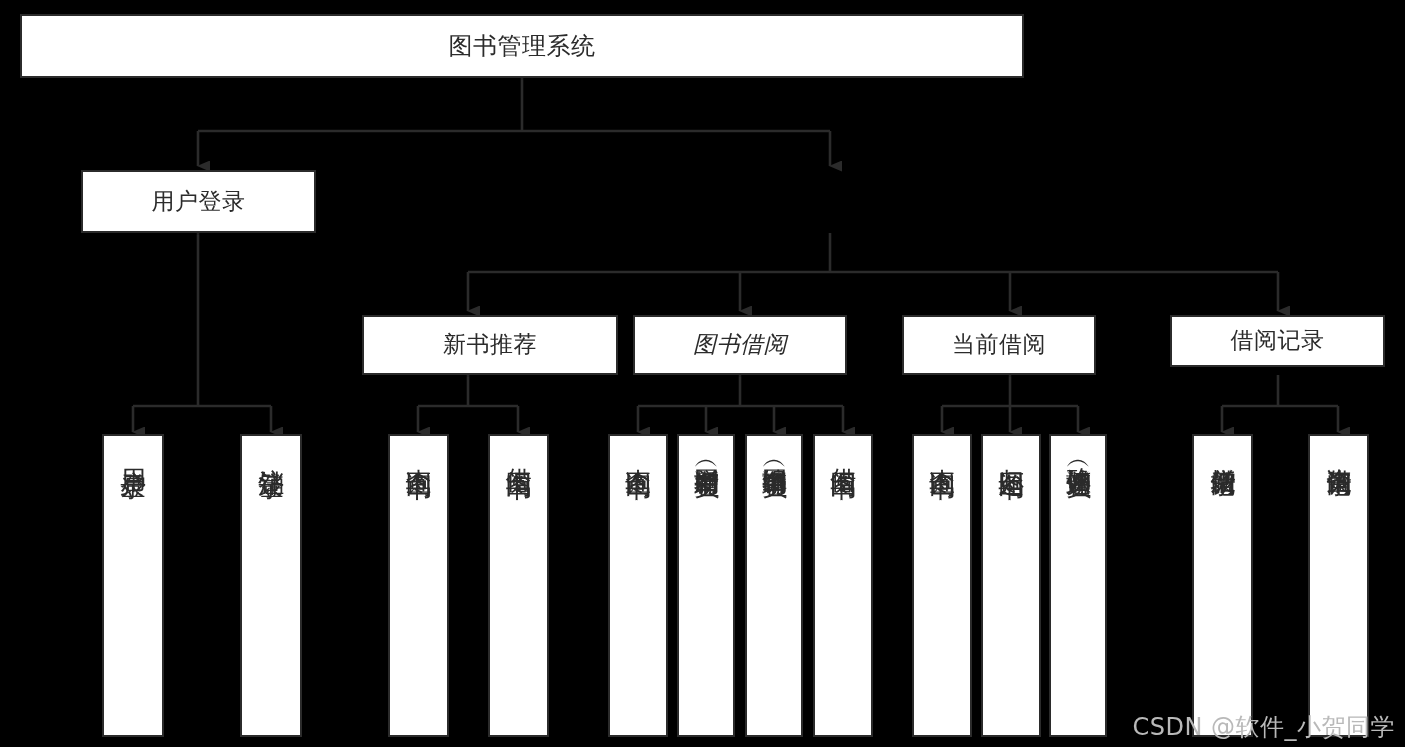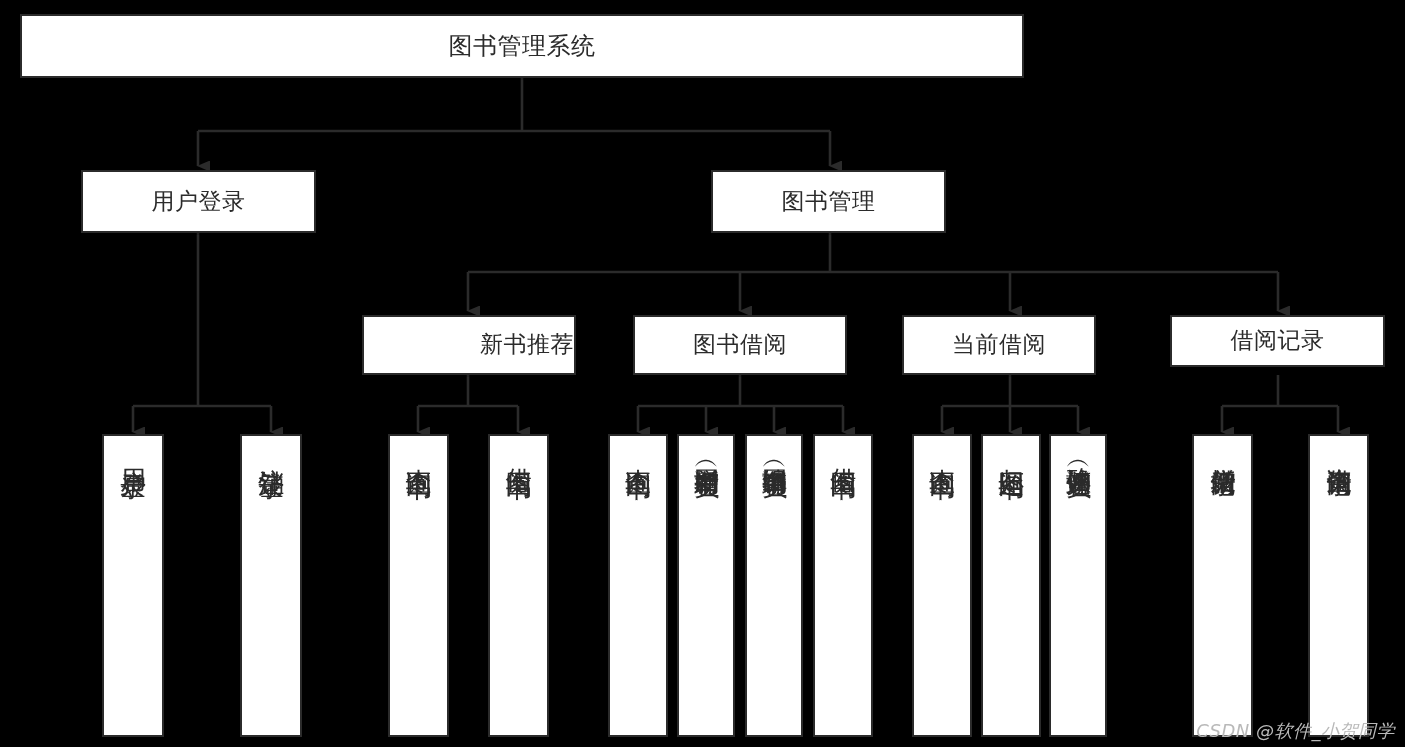--- a/index.html
+++ b/index.html
@@ -63,25 +63,24 @@
   }
   .node.vert.tall .lbl {
     font-size: 25px;
     letter-spacing: 1px;
   }
   .node.root .lbl { font-size: 24px; }
   .watermark {
     position: absolute;
     right: 10px;
     bottom: 4px;
-    font-size: 18px;
+    font-size: 24px;
     color: #b9b9b9;
     white-space: nowrap;
     letter-spacing: 0.5px;
-    font-style: italic;
   }
 </style>
 </head>
 <body>
 
 <div id="diagram-root">
 
   <svg class="edges" viewBox="0 0 1405 747" xmlns="http://www.w3.org/2000/svg">
     <defs>
       <marker id="arw" markerWidth="12" markerHeight="14" refX="5.5" refY="12" orient="auto" markerUnits="userSpaceOnUse">
@@ -132,28 +131,25 @@
     </g>
   </svg>
 
   <div class="node horiz root" style="left:20px; top:14px; width:1004px; height:64px;">
     <span class="lbl">图书管理系统</span>
   </div>
 
   <div class="node horiz" style="left:81px; top:170px; width:235px; height:63px;">
     <span class="lbl">用户登录</span>
   </div>
-  <div class="node horiz" style="left:711px; top:170px; width:235px; height:63px;">
-    <span class="lbl">图书管理</span>
-  </div>
-
-  <div class="node horiz" style="left:362px; top:315px; width:214px; height:60px;justify-content:flex-end;">
+
+  <div class="node horiz" style="left:362px; top:315px; width:256px; height:60px;">
     <span class="lbl">新书推荐</span>
   </div>
-  <div class="node horiz" style="left:633px; top:315px; width:214px; height:60px;">
+  <div class="node horiz" style="left:633px; top:315px; width:214px; height:60px;font-style:italic;">
     <span class="lbl">图书借阅</span>
   </div>
   <div class="node horiz" style="left:902px; top:315px; width:194px; height:60px;">
     <span class="lbl">当前借阅</span>
   </div>
   <div class="node horiz" style="left:1170px; top:315px; width:215px; height:52px;">
     <span class="lbl">借阅记录</span>
   </div>
 
   <div class="node vert" style="left:102px; top:434px; width:62px; height:303px;">

